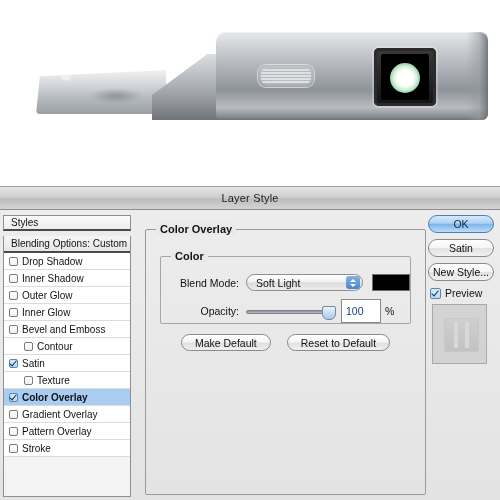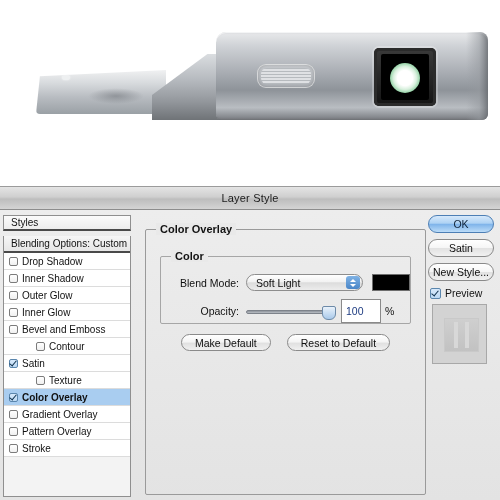--- a/index.html
+++ b/index.html
@@ -82,21 +82,21 @@
   .styles-list{
     position:absolute;top:21px;left:0;right:0;bottom:0;
     border:1px solid #8f8f8f;border-top:none;background:#fff;box-sizing:border-box;overflow:hidden;
   }
   .srow{
     height:17px;display:flex;align-items:center;padding-left:5px;
     border-bottom:1px solid #dcdcdc;box-sizing:border-box;font-size:10px;color:#111;
   }
   .srow.header{background:linear-gradient(180deg,#f6f6f6,#e6e6e6);border-bottom:2px solid #4a4a4a;font-size:10px;padding-left:7px;}
   .srow.selected{background:#a9cdf0;font-weight:bold;}
-  .srow.indent{padding-left:32px;}
+  .srow.indent{padding-left:20px;}
   .srow .lbl{margin-left:4px;white-space:nowrap;}
   .chk{
     width:9px;height:9px;border:1px solid #7b7b7b;border-radius:2px;box-sizing:border-box;
     background:linear-gradient(180deg,#ffffff,#f0f0f0);flex:0 0 auto;position:relative;
   }
   .chk.on{background:linear-gradient(180deg,#d7e9fb,#bcd9f4);border-color:#5a86ad;}
   .chk.on:after{
     content:"";position:absolute;left:1px;top:-1px;width:3px;height:6px;
     border:solid #10324f;border-width:0 1.6px 1.6px 0;transform:rotate(40deg);
   }

